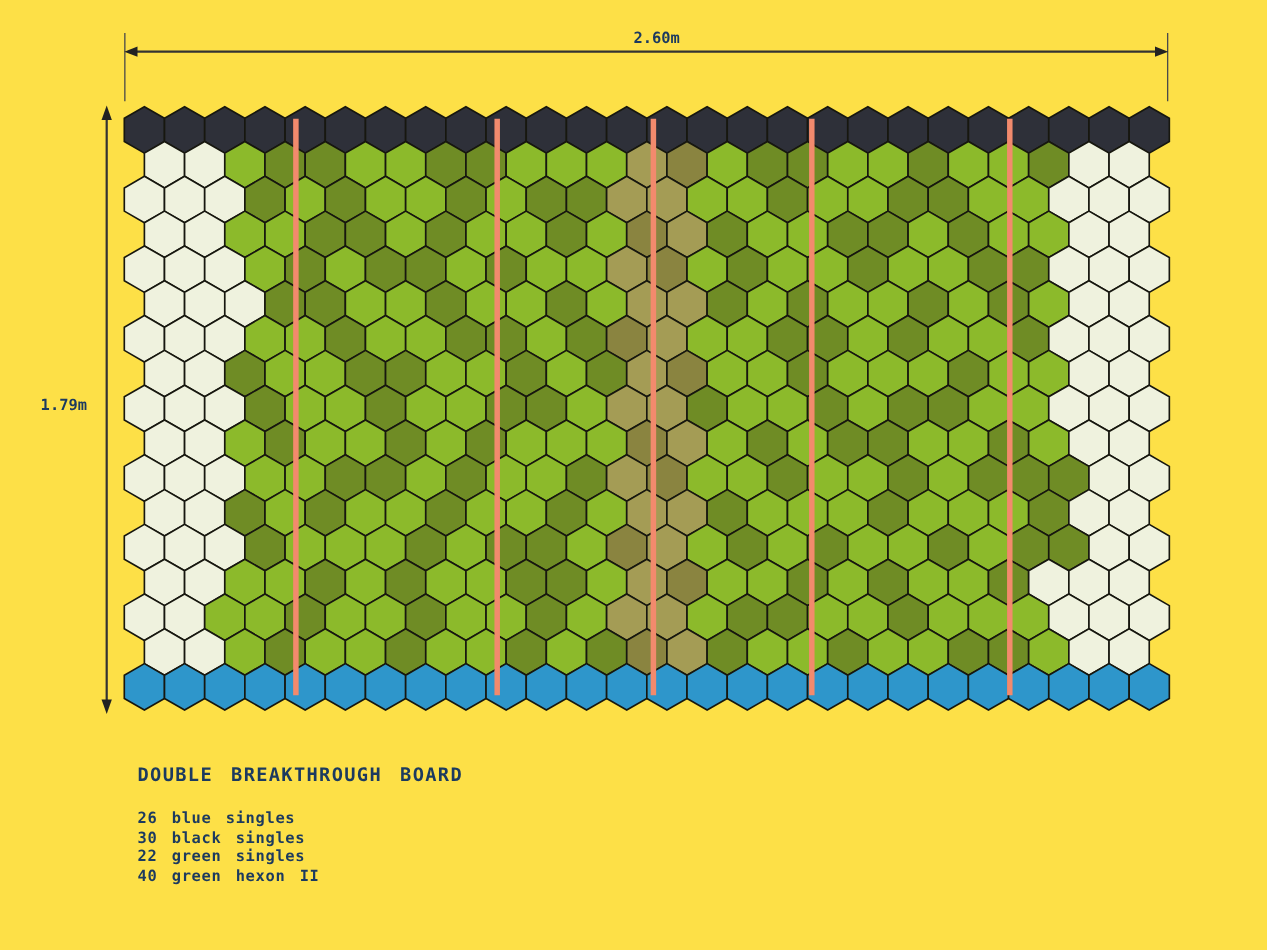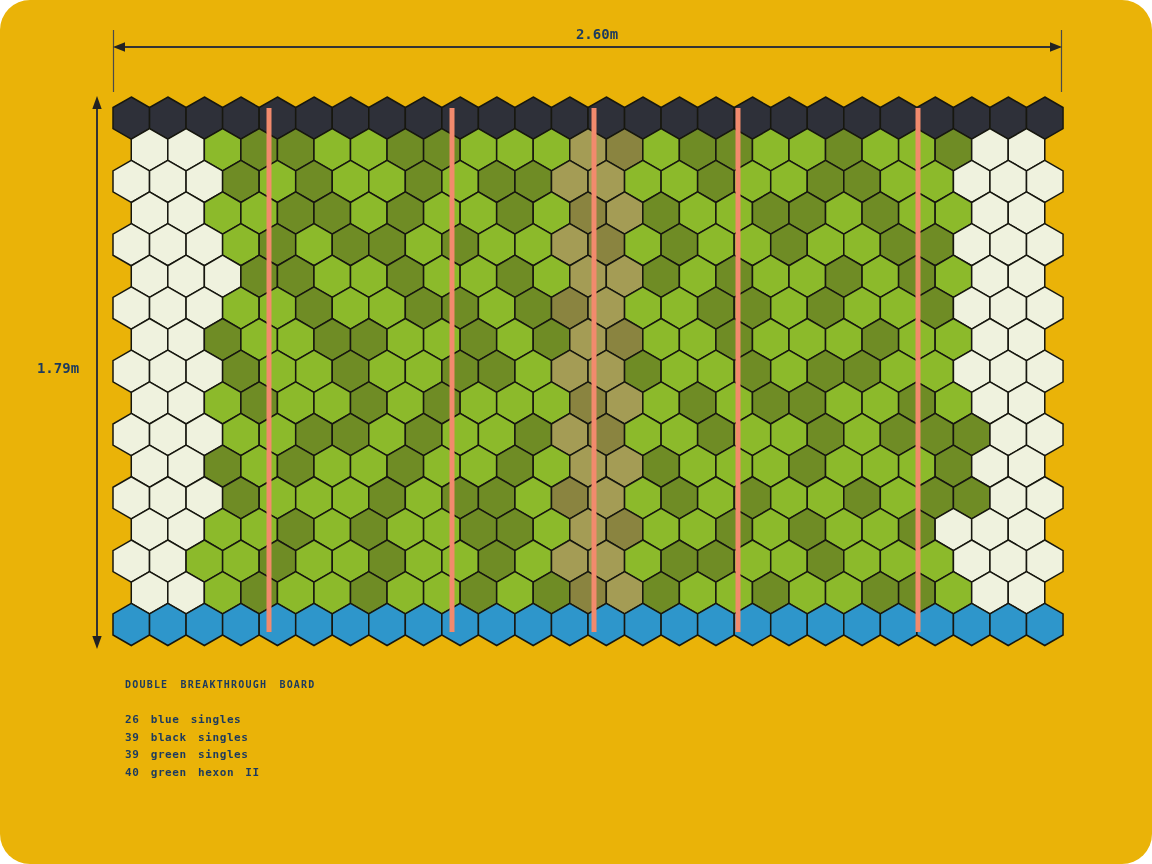--- a/index.html
+++ b/index.html
@@ -1,34 +1,33 @@
 <!DOCTYPE html>
 <html><head>
 <meta charset="utf-8">
 <style>
   html,body{margin:0;padding:0;background:#ffffff;}
   .canvas{
-    position:relative;width:1152px;height:864px;background:#eab308;overflow:hidden;
+    position:relative;width:1152px;height:864px;background:#fde047;overflow:hidden;
     font-family:"DejaVu Sans Mono","Liberation Mono",monospace;
-    border-radius:30px;
   }
   svg{position:absolute;left:0;top:0;}
   .dim-label{
     font-family:"DejaVu Sans Mono","Liberation Mono",monospace;
     font-weight:bold;font-size:14px;
   }
   .notes{
     position:absolute;left:125px;top:679px;color:#1c3a5f;
   }
   .notes .title{
-    font-weight:bold;font-size:10px;letter-spacing:1.2px;word-spacing:5px;
+    font-weight:bold;font-size:17px;letter-spacing:1.2px;word-spacing:5px;margin-top:16px;
   }
   .notes .parts{margin-top:21px;}
   .notes .parts div{
-    font-weight:bold;font-size:11px;letter-spacing:0.6px;word-spacing:4px;
+    font-weight:bold;font-size:14px;letter-spacing:0.6px;word-spacing:4px;
     line-height:17.6px;
   }
 </style>
 </head>
 <body>
 
 <div class="canvas">
   <svg width="1152" height="864" viewBox="0 0 1152 864">
 
     <g id="hex-layer">
@@ -489,18 +488,18 @@
       <polygon points="97,96 92.3,109 101.7,109" fill="#222222"></polygon>
       <polygon points="97,649 92.3,636 101.7,636" fill="#222222"></polygon>
       <text class="dim-label" x="58" y="373" text-anchor="middle" fill="#1c3a5f">1.79m</text>
     </g>
   </svg>
 
   <div class="notes">
     <div class="title">DOUBLE BREAKTHROUGH BOARD</div>
     <div class="parts">
       <div>26 blue singles</div>
-      <div>39 black singles</div>
-      <div>39 green singles</div>
+      <div>30 black singles</div>
+      <div>22 green singles</div>
       <div>40 green hexon II</div>
     </div>
   </div>
 </div>
 
 </body></html>

